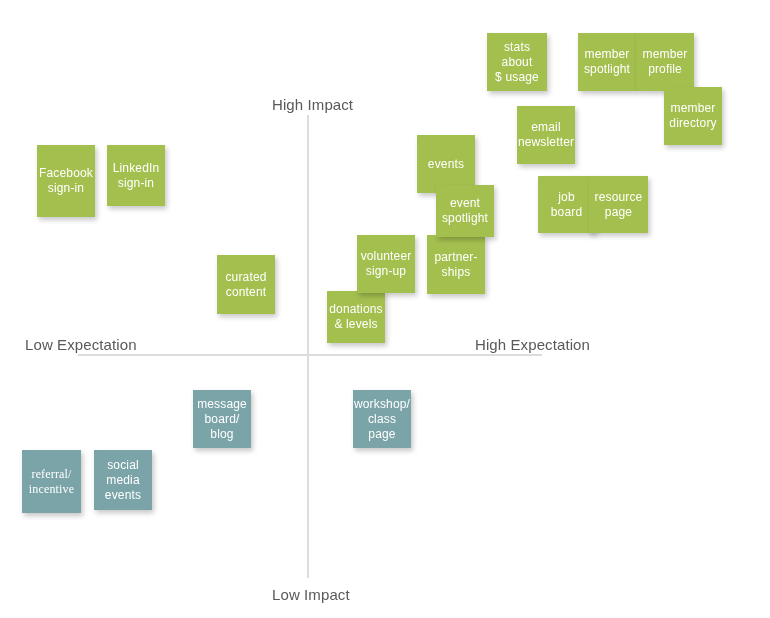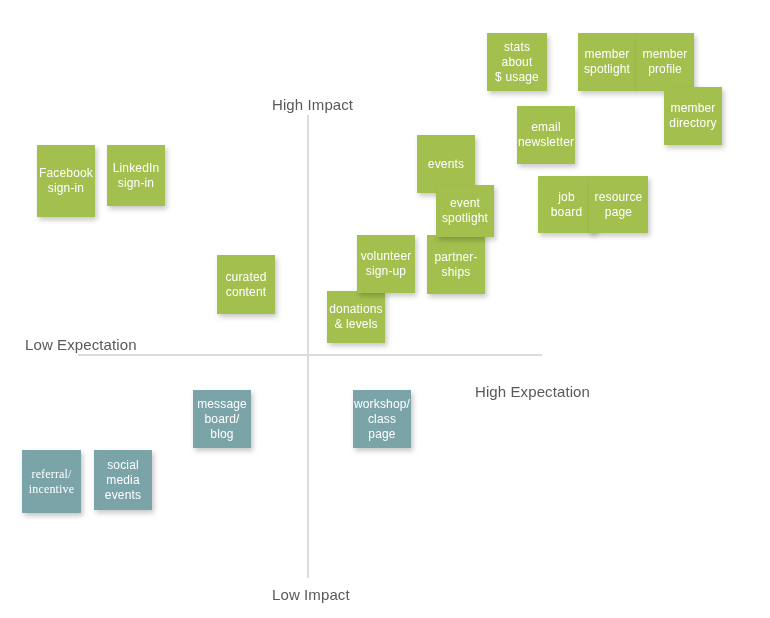--- a/index.html
+++ b/index.html
@@ -66,21 +66,21 @@
 <body>
 
 <div id="board">
 
   <div class="axis-line vertical" style="left: 307px; top: 115px; height: 463px; background: rgb(220, 220, 220);"></div>
   <div class="axis-line horizontal" style="left: 78px; top: 354px; width: 464px; background: rgb(220, 220, 220);"></div>
 
   <div class="axis-label" id="label-high-impact" style="left: 272px; top: 96px; color: rgb(89, 89, 89);">High Impact</div>
   <div class="axis-label" id="label-low-impact" style="left: 272px; top: 586px; color: rgb(89, 89, 89);">Low Impact</div>
   <div class="axis-label" id="label-low-expectation" style="left: 25px; top: 336px; color: rgb(89, 89, 89);">Low Expectation</div>
-  <div class="axis-label" id="label-high-expectation" style="left: 475px; top: 336px; color: rgb(89, 89, 89); margin-top: 47px;">High Expectation</div>
+  <div class="axis-label" id="label-high-expectation" style="left: 475px; top: 336px; color: rgb(89, 89, 89);">High Expectation</div>
 
   <div id="cards-layer">
       <div class="card green" style="left: 37px; top: 145px; width: 58px; height: 72px; background: rgb(163, 192, 79);">
         <div>
           <span>Facebook</span>
           <span>sign-in</span>
         </div>
       </div>
       <div class="card green" style="left: 107px; top: 145px; width: 58px; height: 61px; background: rgb(163, 192, 79);">
         <div>

